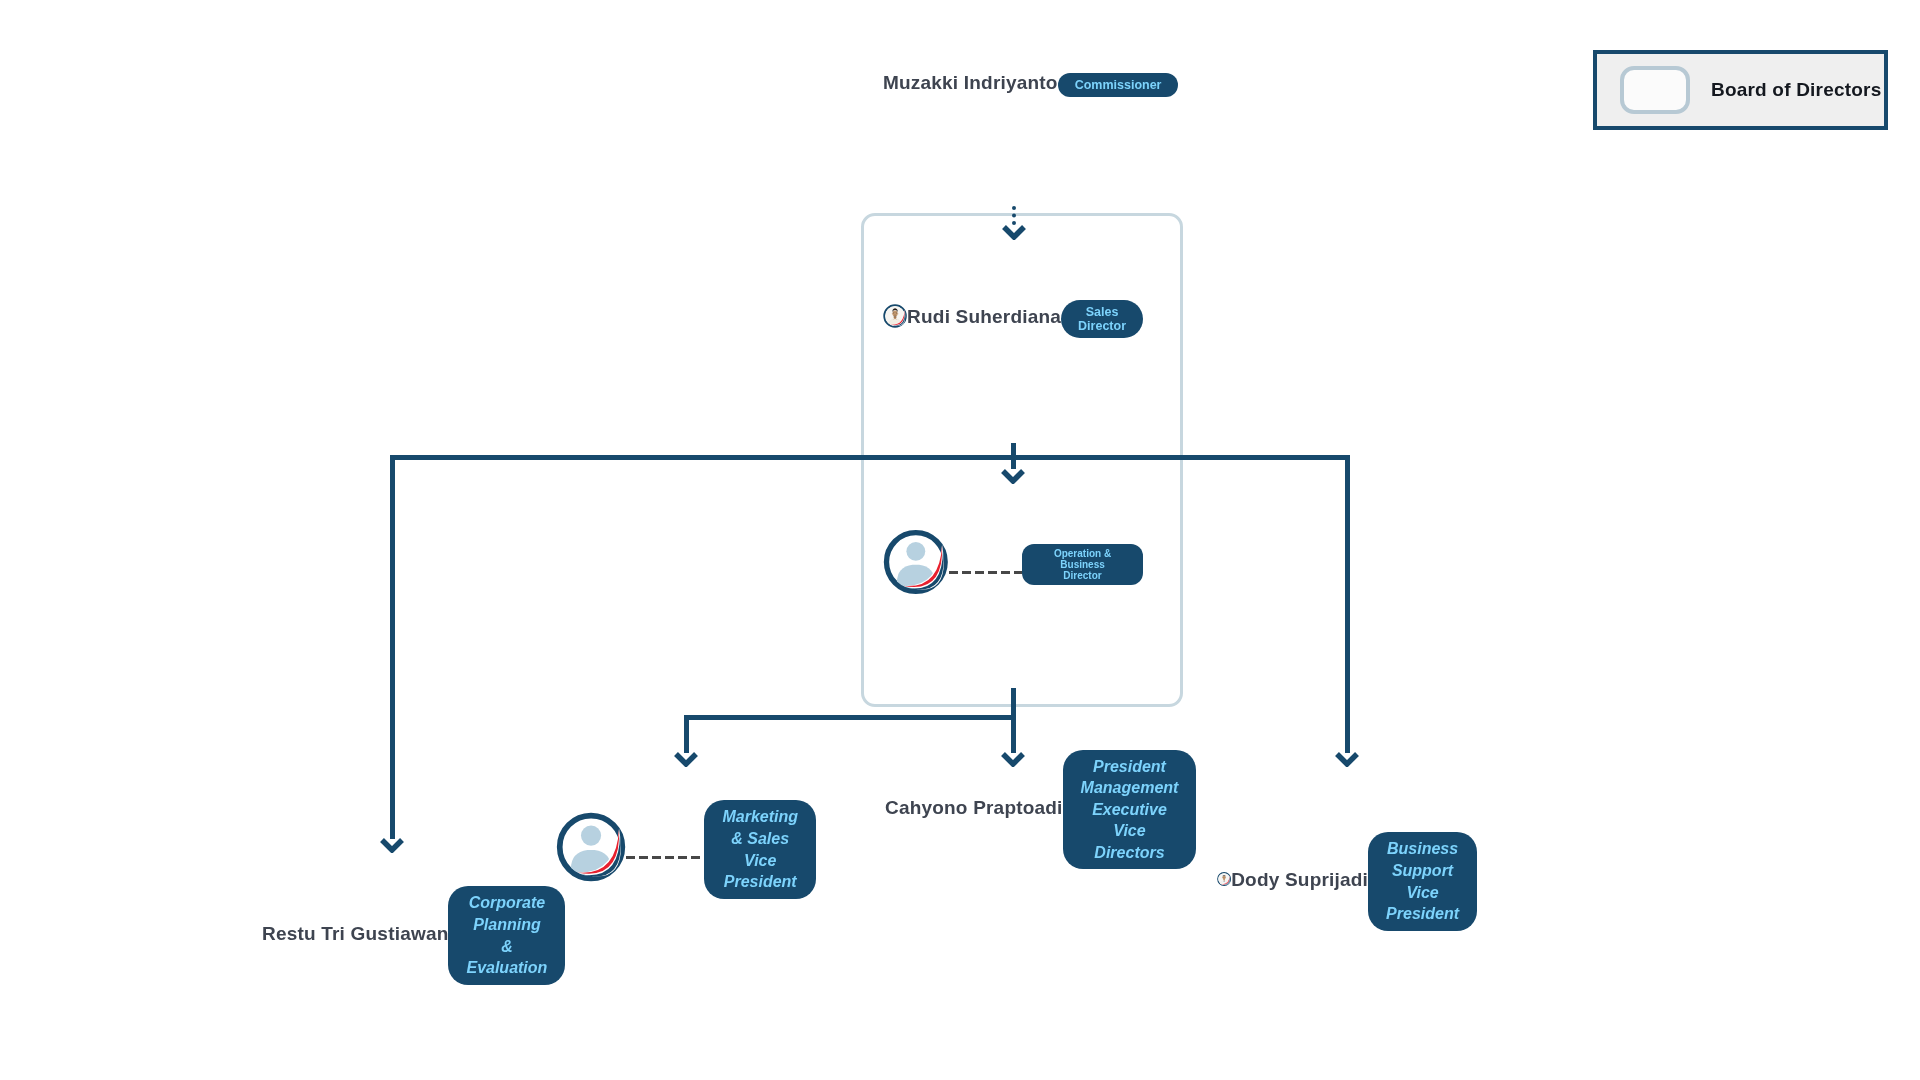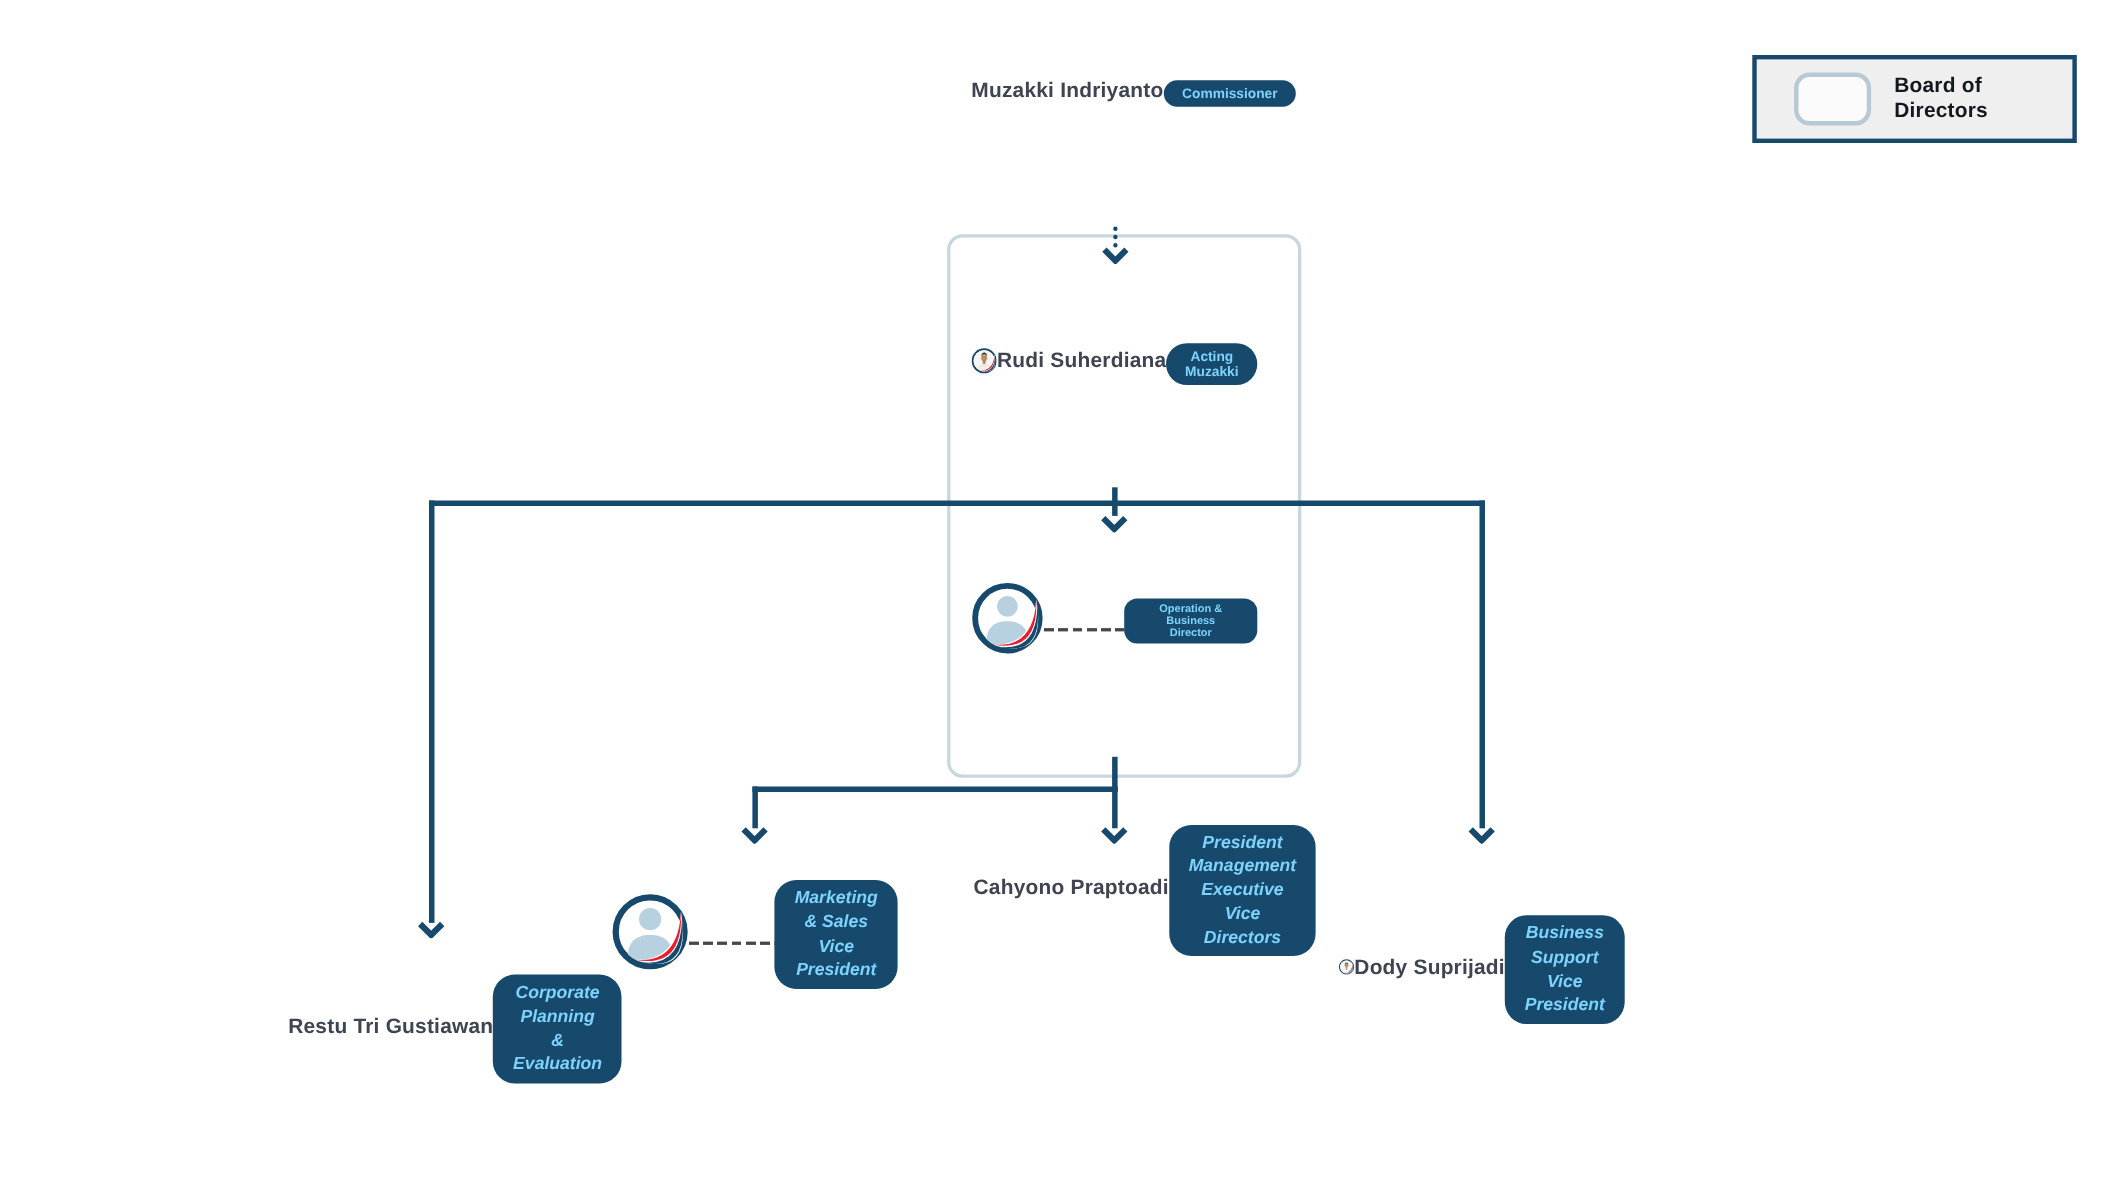--- a/index.html
+++ b/index.html
@@ -35,21 +35,21 @@
   .badge.two{font-size:16px;line-height:1.35;padding:6px 18px;font-style:italic;}
   .badge span{display:block;}
   .vacant-line{
     width:170px;height:3px;margin:22px auto 2px;
     background:repeating-linear-gradient(90deg,#474747 0 9px,transparent 9px 13px);
   }
   
   .legend{
     position:absolute;left:1593px;top:50px;width:295px;height:80px;box-sizing:border-box;
     background:#efefef;border:4px solid #17496c;display:flex;align-items:center;
-    padding-left:34px;z-index:3;
+    padding-left:23px;z-index:3;
   }
   .legend-swatch{
     width:62px;height:40px;border:4px solid #b7c9d4;border-radius:14px;background:#fbfbfb;
     margin-right:21px;flex:0 0 auto;
   }
   .legend-label{font-size:19px;font-weight:bold;color:#14181f;letter-spacing:.2px;}
 </style>
 </head>
 <body>
 
@@ -209,31 +209,31 @@
           <use href="#p-muzakki"></use>
         </g>
         <use href="#av-swoosh"></use>
     </svg>
     <div class="name">Muzakki Indriyanto</div>
     <div class="badge one">
         <span>Commissioner</span>
       </div>
   </div>
 
-  <div class="node" style="left:883px;top:252px;">
+  <div class="node" style="left:883px;top:240px;">
     <svg class="avatar" width="152" height="152" viewBox="0 0 160 160">
       <use href="#av-ring"></use>
         <g clip-path="url(#avclip)">
           <use href="#p-rudi"></use>
         </g>
         <use href="#av-swoosh"></use>
     </svg>
     <div class="name">Rudi Suherdiana</div>
     <div class="badge one">
-        <span>Acting Muzakki</span>
+        <span>Sales Director</span>
       </div>
   </div>
 
   <div class="node" style="left:883px;top:486px;">
     <svg class="avatar" width="152" height="152" viewBox="0 0 160 160">
       <use href="#av-ring"></use>
         <g clip-path="url(#avclip)">
           <use href="#p-silhouette"></use>
         </g>
         <use href="#av-swoosh"></use>

